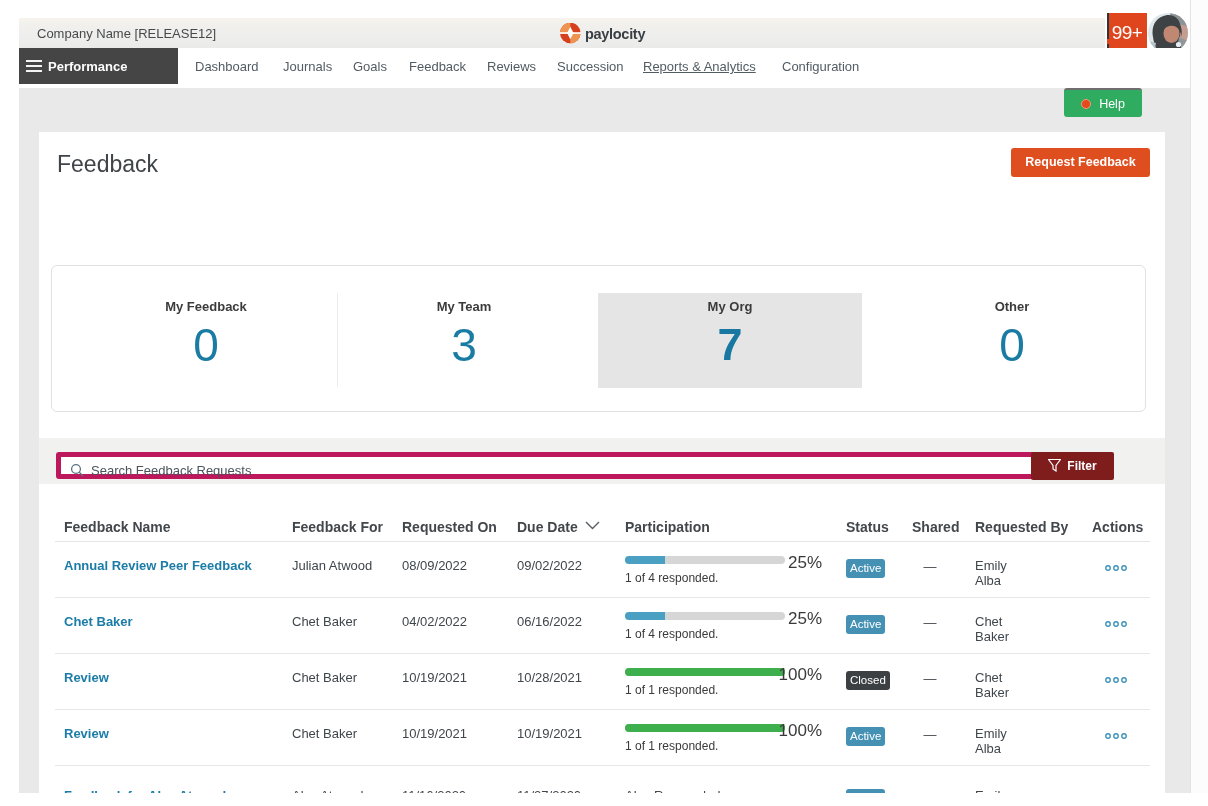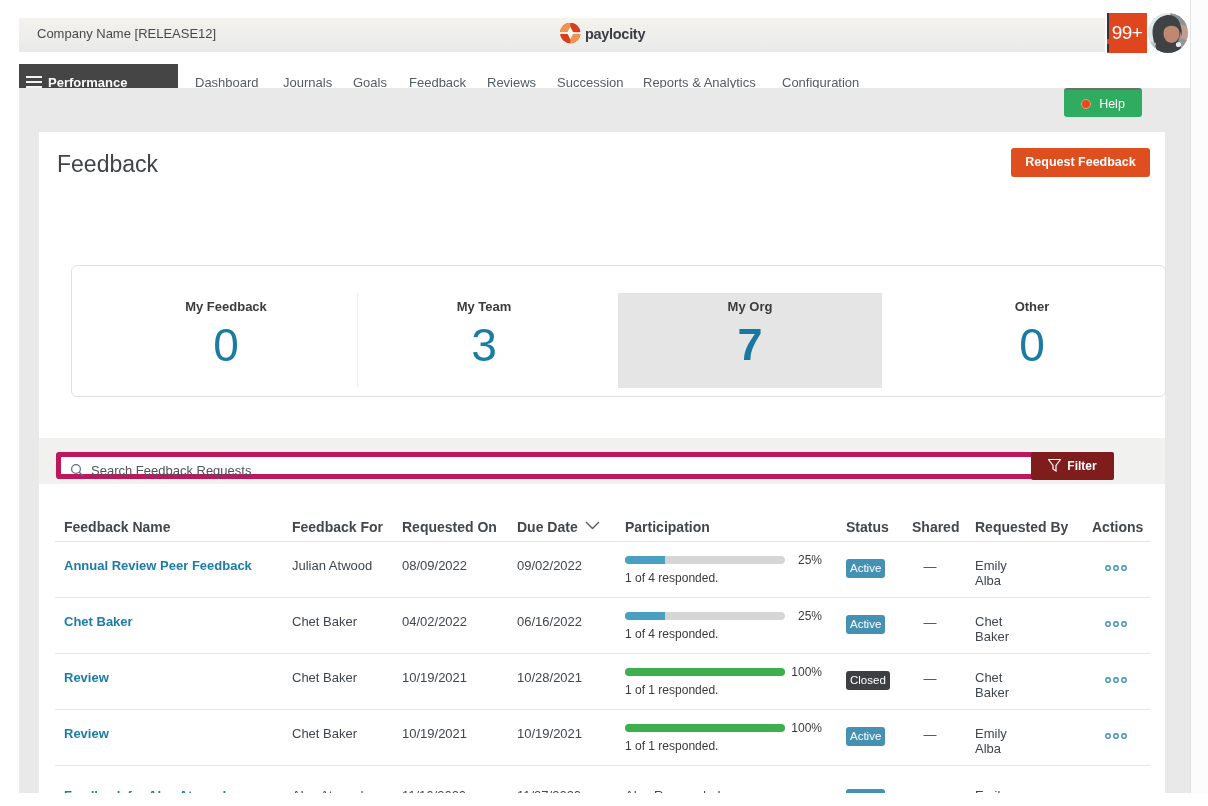--- a/index.html
+++ b/index.html
@@ -11,21 +11,21 @@
 #cbar { left:19px; top:18px; width:1171px; height:34px;
   background:linear-gradient(180deg,#f7f4ec 0%,#f1f0ed 20%,#eeeeec 55%,#e9e9e9 100%); }
 #cname { left:37px; top:26px; font-size:13px; color:#47494c; }
 #rightwhite { left:1105px; top:12px; width:85px; height:41px; background:#ffffff; }
 #logo { left:560px; top:23px; width:100px; height:21px; }
 #badge { left:1107px; top:13px; width:40px; height:40px; background:#e0461e; color:#fff;
   font-size:19px; font-weight:400; text-align:center; line-height:40px; letter-spacing:-0.5px;}
 #avatar { left:1148px; top:13px; width:40px; height:40px; }
 
 
-#nav { left:19px; top:64px; width:1171px; height:36px; background:#ffffff;text-align:right; }
+#nav { left:19px; top:48px; width:1171px; height:36px; background:#ffffff;text-align:right; }
 #perfbox { left:0; top:0; width:159px; height:36px; background:#454545; }
 #hamb { left:7px; top:12px; width:16px; }
 #hamb div { height:2px; background:#f3f3f3; margin-bottom:3px; }
 #perftext { left:29px; top:11px; color:#fdfdfd; font-weight:bold; font-size:13px; }
 .navitem { top:11px; font-size:13px; color:#525c63; }
 
 
 #pagebg { left:19px; top:88px; width:1171px; height:718px; background:#e9e9e9; }
 #scrollbar { left:1190px; top:0px; width:18px; height:806px; background:#fcfcfc; border-left:1px solid #e3e3e3; }
 
@@ -36,21 +36,21 @@
 
 #card { left:39px; top:132px; width:1126px; height:674px; background:#ffffff; }
 #title { left:18px; top:19px; font-size:23px; color:#3f4449; }
 #reqbtn { right:15px; top:16px; width:139px; height:29px; background:#df4e1f; border-radius:3px;
   color:#fff; font-size:12.5px; font-weight:bold; text-align:center; line-height:29px; }
 #tabstrip { left:0; top:62px; width:1126px; height:46px; background:#f1f1f0; }
 .tab { top:15px; font-size:13px; color:#3a5668; }
 #tabline { left:132px; bottom:0px; width:131px; height:4px; background:#2e5a74; }
 
 
-#stats { left:32px; top:133px; width:1095px; height:132px; background:#fff; border:1px solid #e1e1e1; border-radius:6px; }
+#stats { left:12px; top:133px; width:1095px; height:147px; background:#fff; border:1px solid #e1e1e1; border-radius:6px; }
 .statdiv { top:27px; width:1px; height:94px; background:#ececec; }
 #orgblock { left:546px; top:27px; width:264px; height:95px; background:#e5e5e5; }
 .statlabel { top:33px; width:200px; text-align:center; font-size:13px; font-weight:bold; color:#3b3b3b; }
 .statnum { top:56px; width:200px; text-align:center; font-size:46px; font-weight:400; color:#1a7ba3; line-height:1; }
 .statnum.b { font-weight:bold; font-size:45px; color:#1878a2; }
 
 
 #sband { left:0; top:306px; width:1126px; height:46px; background:#f1f1f0; }
 #sinput { left:17px; top:14px; width:981px; height:27px; background:#fff; border:5px solid #be185d; border-radius:3px; }
 #sph { left:30px; top:6px; font-size:13px; color:#4b545b; }
@@ -61,21 +61,21 @@
 #thead { left:0; top:376px; width:1126px; height:34px; }
 .th { top:11px; font-size:14px; font-weight:bold; color:#42474c; }
 .row { left:0; width:984px; height:56px; }
 .hline { left:16px; width:1095px; height:1px; background:#e7e7e7; }
 .link { top:16px; font-size:13px; font-weight:bold; color:#1b7ca7; }
 .cell { top:16px; font-size:13px; color:#3f464c; }
 .bar { left:586px; top:14px; width:160px; height:8px; border-radius:4px; background:#d6d6d6; }
 .fill { height:8px; border-radius:4px; }
 .fill.teal { width:40px; background:#4aa0c2; border-radius:4px 0 0 4px; }
 .fill.green { width:160px; background:#3daf4d; }
-.pct { left:723px; top:11px; width:60px; font-size:12px; color:#3a3a3a; text-align:right;}
+.pct { left:723px; top:11px; width:60px; font-size:17px; color:#3a3a3a; text-align:right;}
 .sub { left:586px; top:29px; font-size:12px; color:#3a3a3a; }
 .badge { left:807px; top:17px; height:19px; border-radius:3px; background:#4591b4; color:#fff;
   font-size:11.5px; text-align:center; line-height:19px; padding:0 4px; }
 .badge.closed { background:#3d4043; }
 .dash { left:876px; top:17px; width:30px; text-align:center; font-size:13px; color:#3f464c;}
 .dots { left:1065px; top:22px; }
 </style>
 </head>
 <body>
 <div id="stage">

